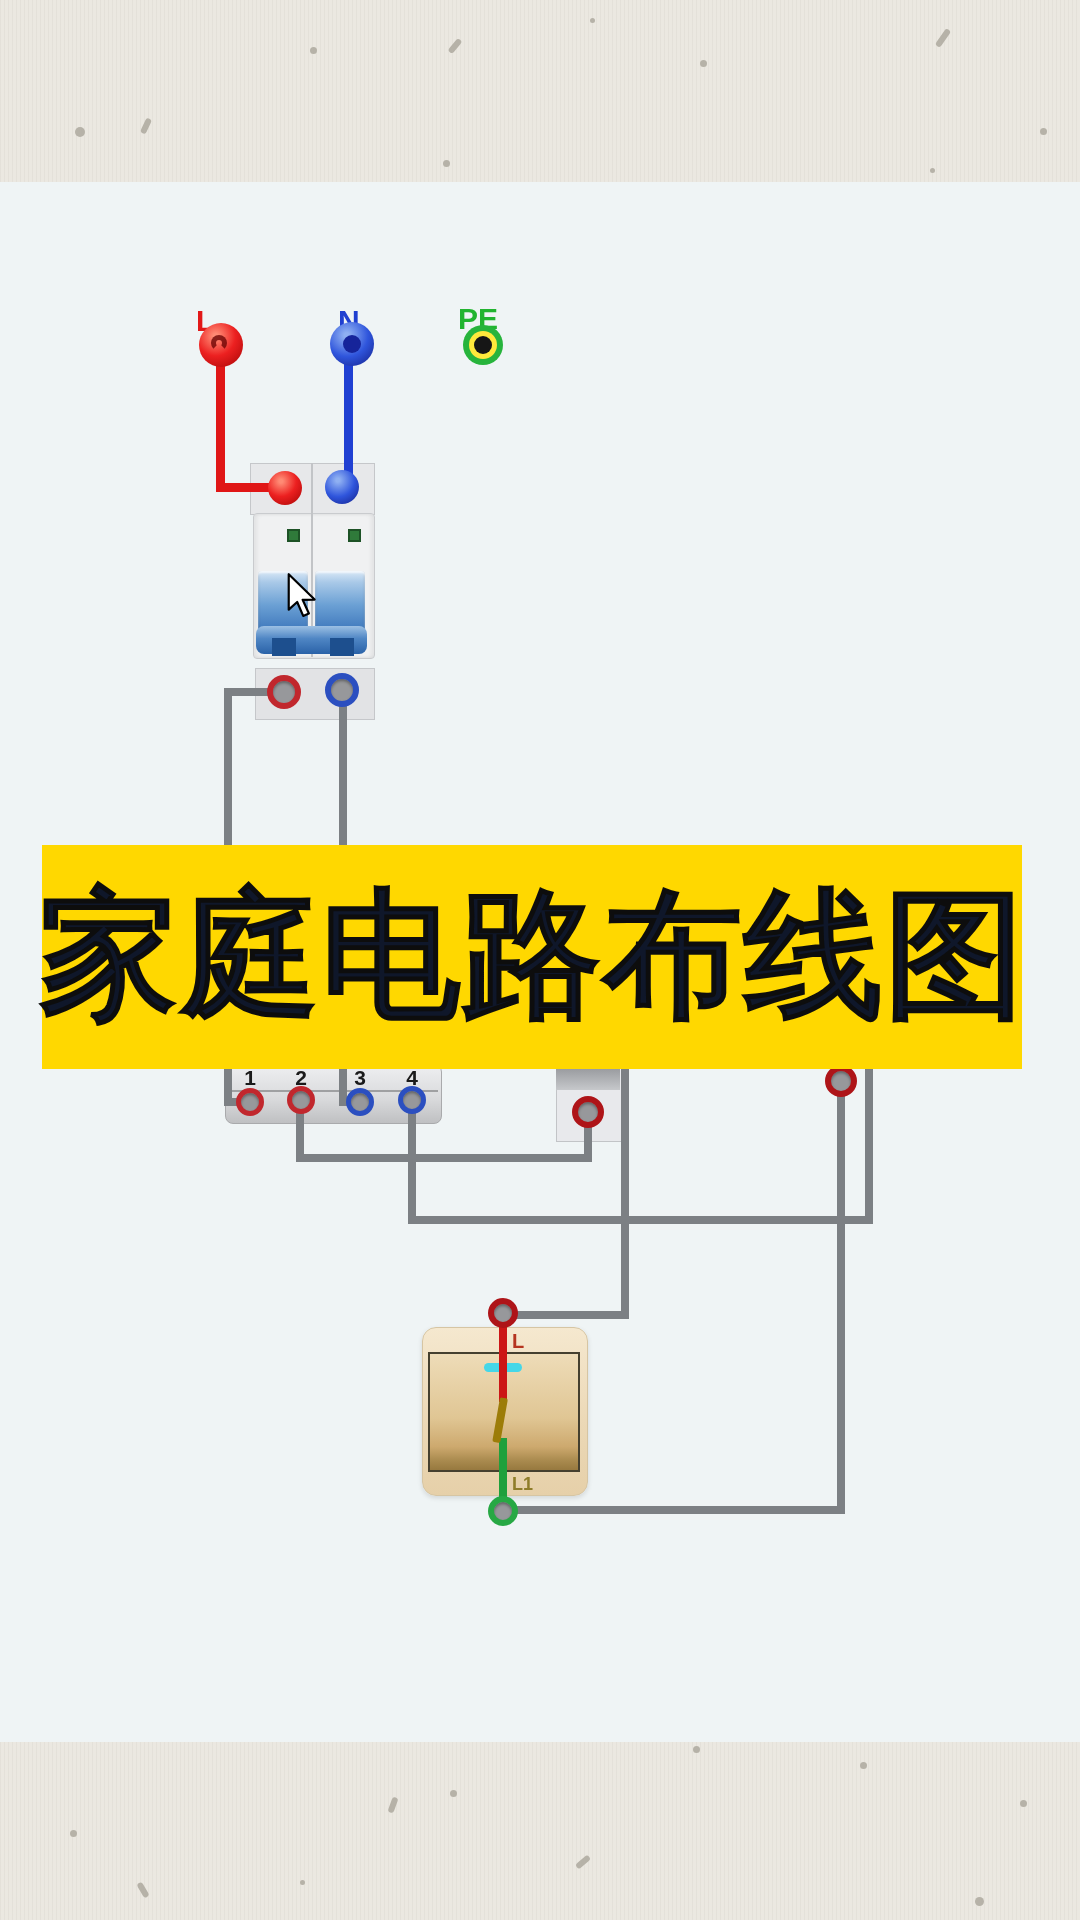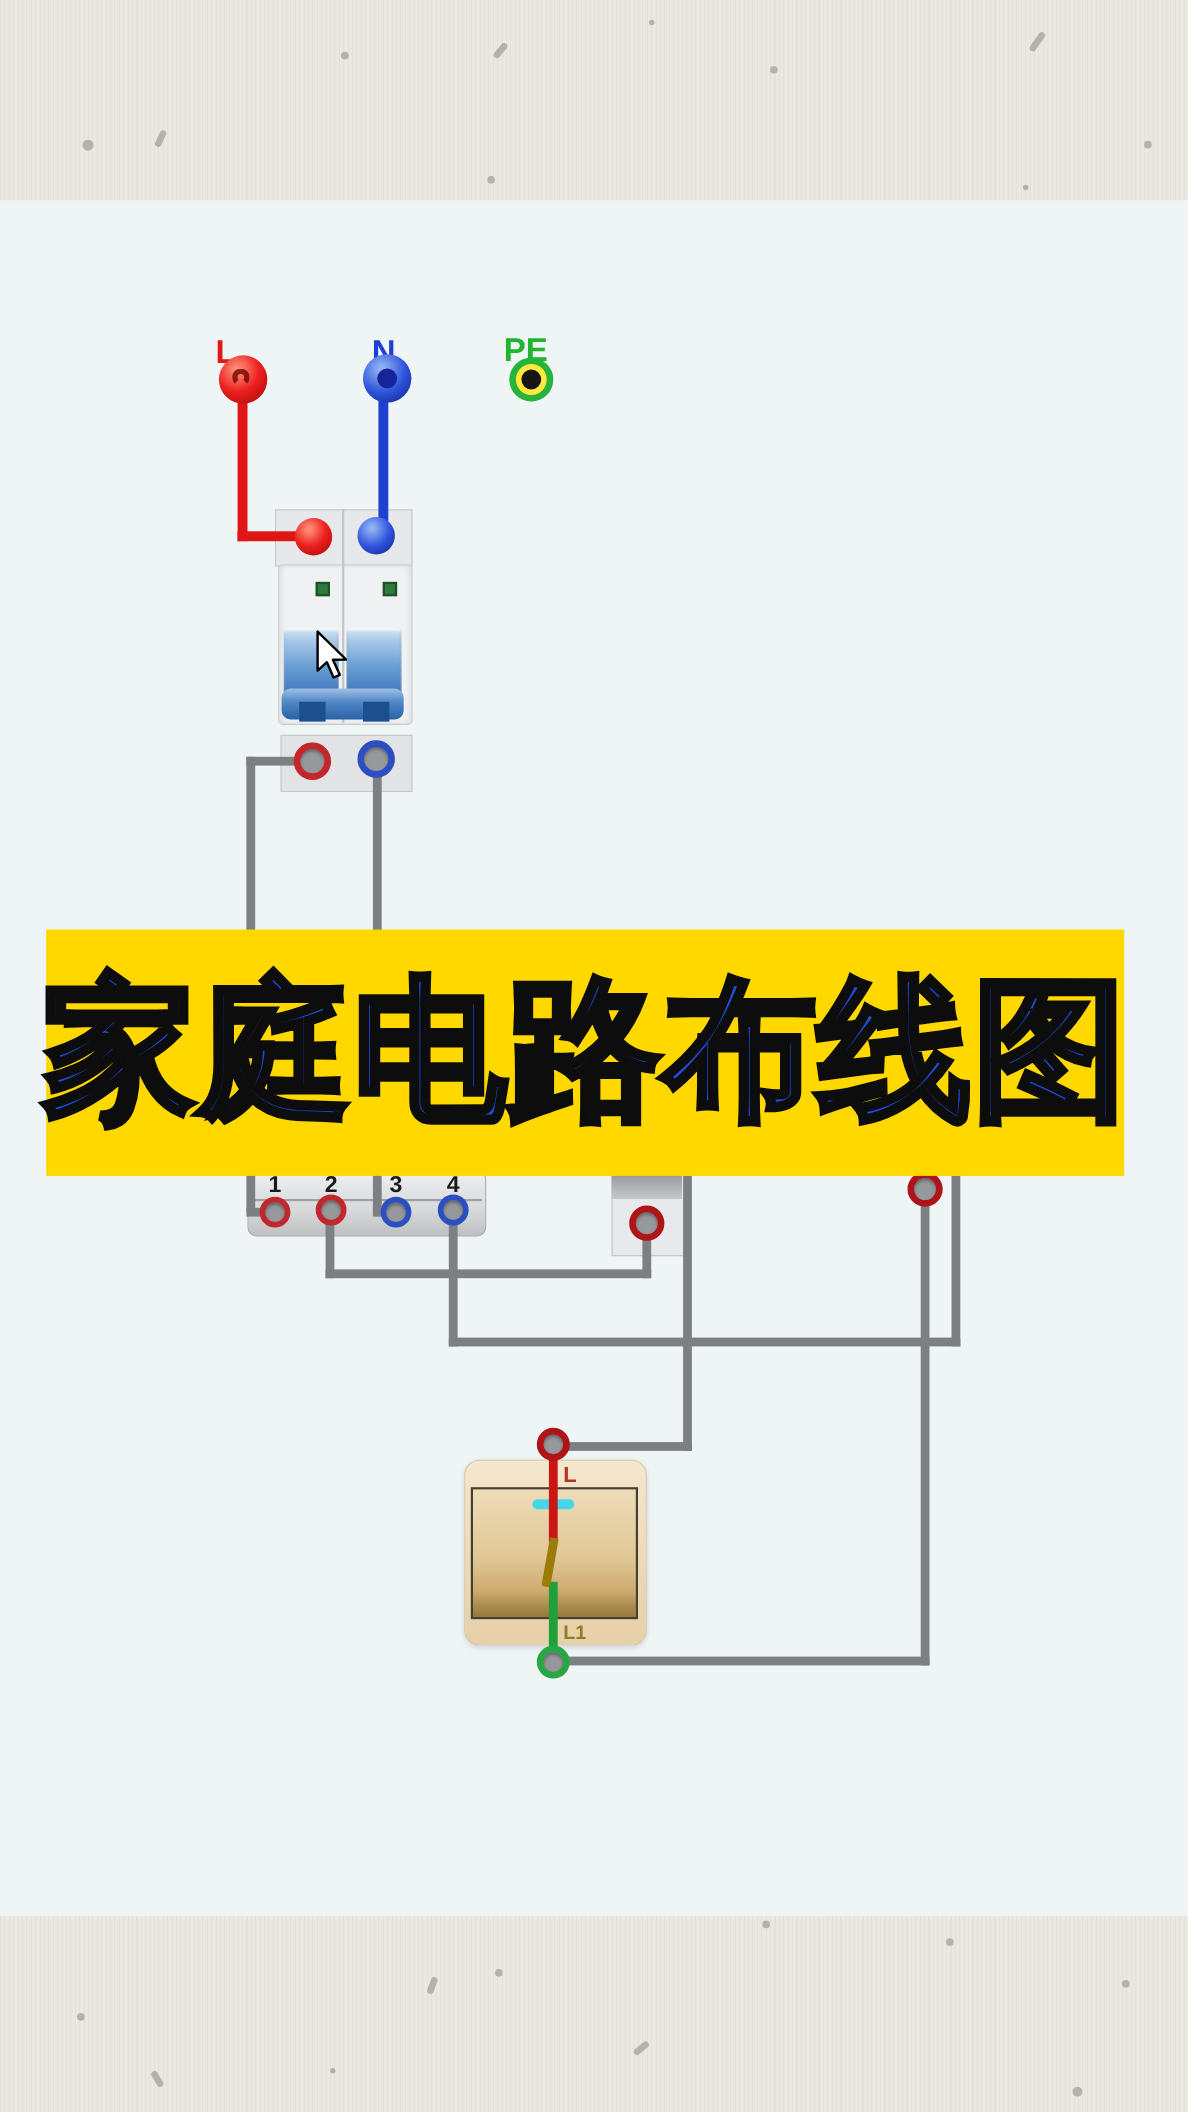--- a/index.html
+++ b/index.html
@@ -49,21 +49,21 @@
           border:1px solid #a9aaac;border-radius:8px;z-index:2;}
   .tline{position:absolute;background:#9fa0a2;z-index:2;}
   .num{position:absolute;font-weight:bold;font-size:21px;color:#1a1a1a;z-index:4;width:24px;text-align:center;}
 
   .mini-box{position:absolute;background:#e8e9ec;border:1px solid #c2c4c7;z-index:2;}
   .mini-top{position:absolute;background:linear-gradient(180deg,#94969a 0%,#c6c8cb 100%);z-index:2;}
 
   
   #banner{position:absolute;left:42px;top:845px;width:980px;height:224px;background:#ffd800;z-index:6;
           display:flex;align-items:center;justify-content:center;}
-  #banner .title{font-size:140px;font-weight:700;color:#1d4ed8;letter-spacing:1px;
+  #banner .title{font-size:140px;font-weight:400;color:#0f172a;letter-spacing:1px;
                  -webkit-text-stroke:5px #0d0d0d;white-space:nowrap;}
 
   
   .sw-outer{position:absolute;left:422px;top:1327px;width:164px;height:167px;border-radius:14px;z-index:2;
             background:linear-gradient(180deg,#f5e8cf 0%,#ecd9b7 55%,#e6d0a9 100%);
             border:1px solid #d6c5a3;box-shadow:0 2px 5px rgba(0,0,0,.12);}
   .sw-inner{position:absolute;left:428px;top:1352px;width:152px;height:120px;box-sizing:border-box;z-index:2;
             border:2px solid #45402f;
             background:linear-gradient(180deg,#eedcb8 0%,#e0c694 55%,#cda96e 80%,#a98a4e 92%,#97793f 100%);}
   .sw-contact{position:absolute;left:484px;top:1363px;width:38px;height:9px;border-radius:5px;background:#45d7e8;z-index:3;}

